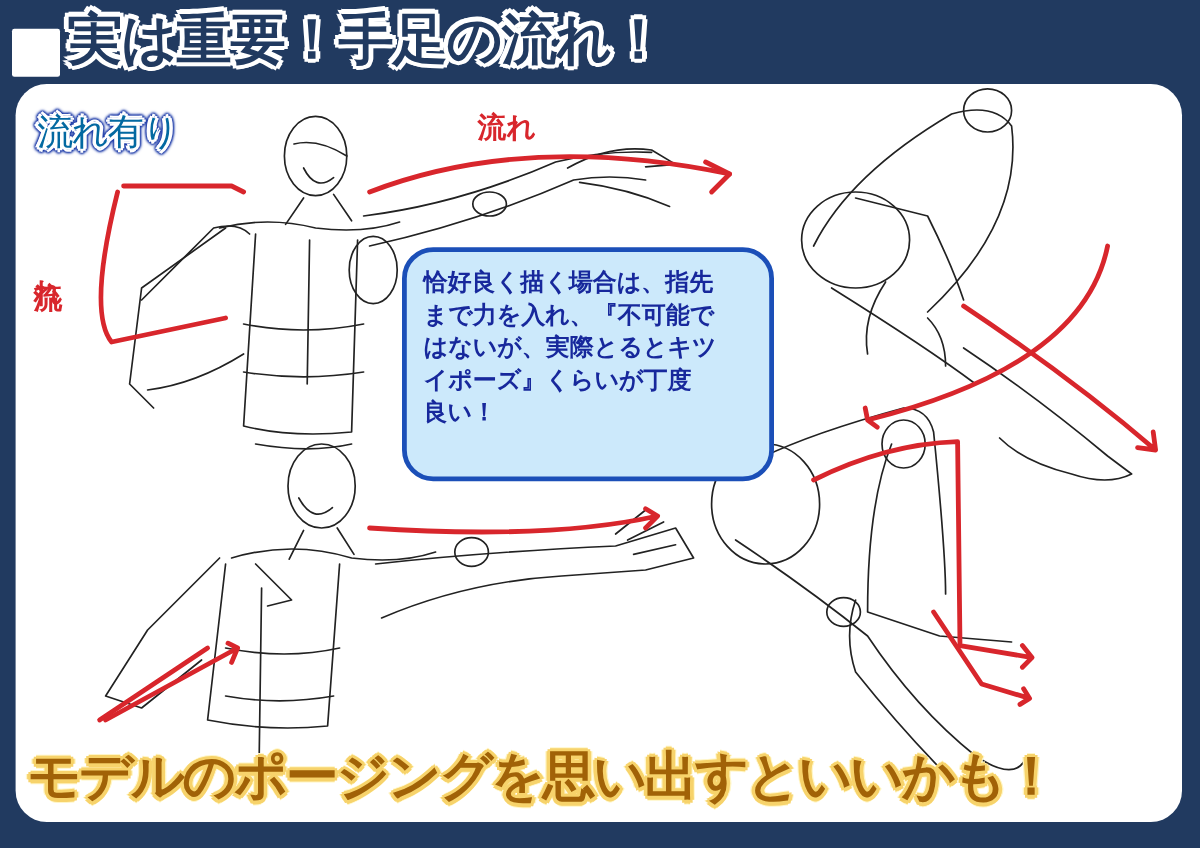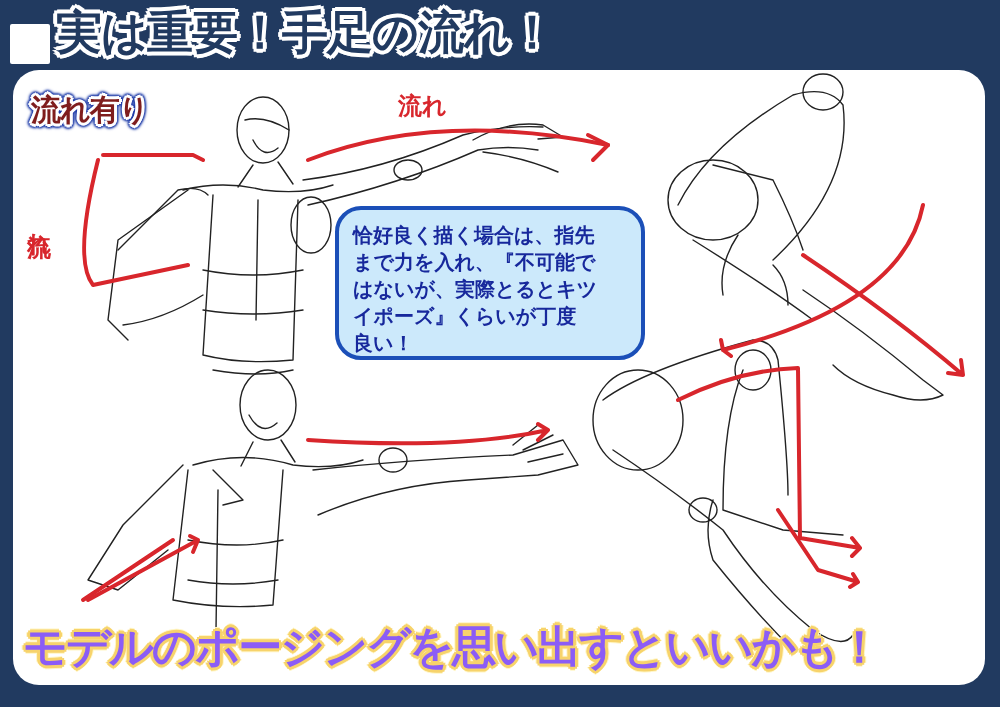--- a/index.html
+++ b/index.html
@@ -24,42 +24,42 @@
   .title-square {
     display: inline-block; width: 40px; height: 40px; background: #fff;
     margin-right: 6px; border-radius: 2px;
   }
   .panel {
     position: absolute; left: 13px; top: 70px; width: 972px; height: 615px;
     background: #ffffff; border-radius: 26px; overflow: hidden;
   }
   .drawing { position: absolute; left: 0; top: 0; }
   .label-blue {
-    position: absolute; font-size: 30px; font-weight: bold; color: #7f1d1d;
+    position: absolute; font-size: 30px; font-weight: normal; color: #0369a1;
     text-shadow:
       3px 0 #fff, -3px 0 #fff, 0 3px #fff, 0 -3px #fff,
       2px 2px #fff, -2px -2px #fff, 2px -2px #fff, -2px 2px #fff;
     filter: drop-shadow(0 0 1px #1c3aa8) drop-shadow(0 0 1px #1c3aa8) drop-shadow(0 0 1px #1c3aa8);
     letter-spacing: -1px;
   }
   .label-red {
     position: absolute; color: #d8262c; font-size: 24px; font-weight: bold;
     font-family: Liberation Serif, serif;
   }
   .label-red.vertical { writing-mode: vertical-rl; line-height: 1; }
   .callout {
-    position: absolute; left: 322px; top: 136px; width: 310px; height: 154px;
+    position: absolute; left: 322px; top: 136px; width: 310px; height: 195px;
     background: #cce9fb; border: 4px solid #1b4fb8; border-radius: 26px;
     box-sizing: border-box; padding: 12px 8px 10px 14px;
     color: #17289c; font-size: 20px; font-weight: bold; line-height: 27px;
     letter-spacing: 0px; white-space: pre-wrap;
   }
   .bottom-caption {
     position: absolute; left: 10px; top: 548px; width: 960px;
-    font-size: 44px; font-weight: bold; color: #8b5cf6; letter-spacing: -2px;
+    font-size: 44px; font-weight: bold; color: #a16207; letter-spacing: -2px;
     text-shadow:
       3px 0 #f7d36b, -3px 0 #f7d36b, 0 3px #f7d36b, 0 -3px #f7d36b,
       2px 2px #f7d36b, -2px -2px #f7d36b, 2px -2px #f7d36b, -2px 2px #f7d36b,
       4px 0 #fff6c8, -4px 0 #fff6c8, 0 4px #fff6c8, 0 -4px #fff6c8;
     white-space: nowrap;
   }
 </style>
 </head>
 <body>
 

